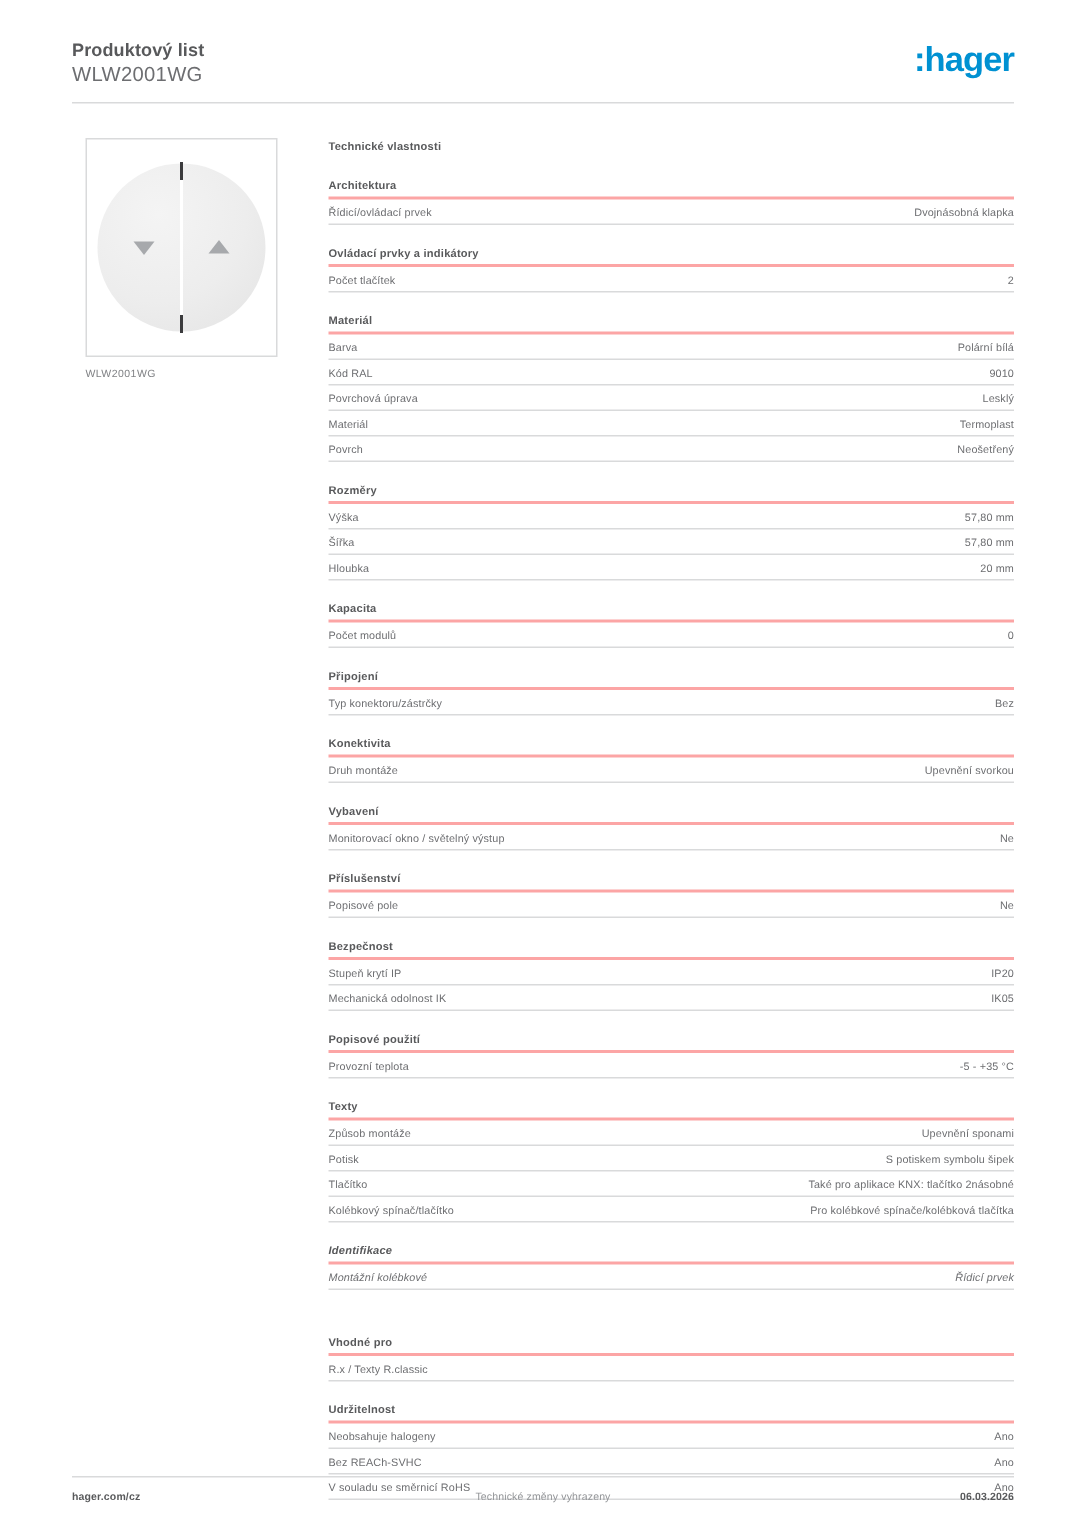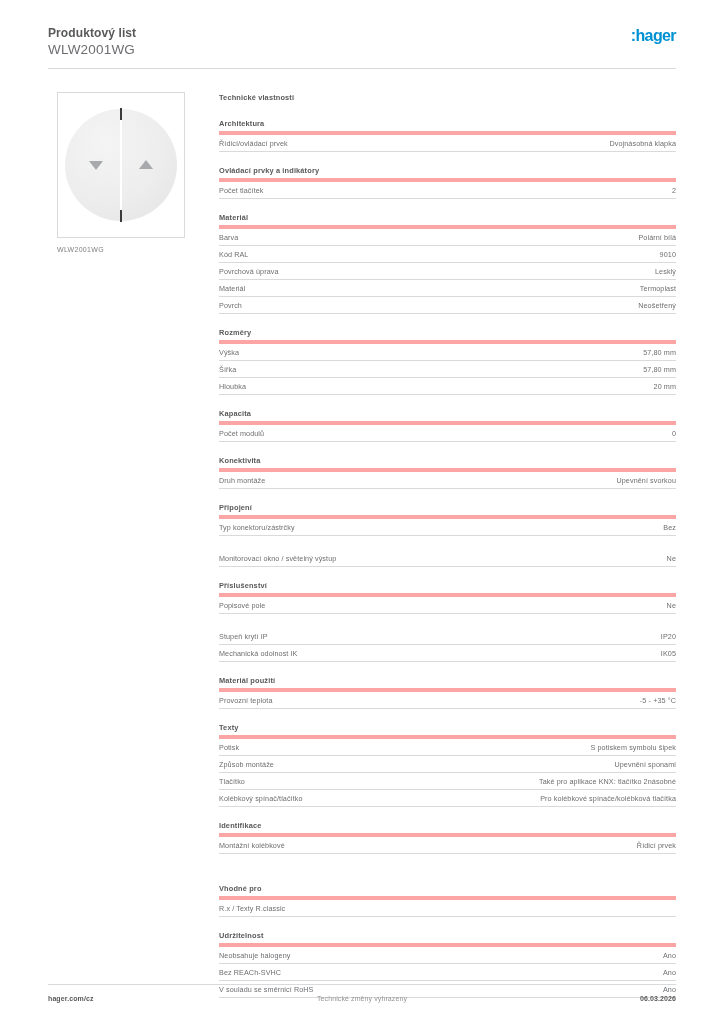--- a/index.html
+++ b/index.html
@@ -46,21 +46,21 @@
   }
   .doc-subtitle {
     font-size: 13.5px;
     font-weight: normal;
     color: #6d6e71;
     letter-spacing: 0.2px;
     display: block;
     margin-top: 2px;
   }
   .brand-logo {
-    font-size: 16px;
+    font-size: 23px;
     font-weight: bold;
     color: #0091d2;
     letter-spacing: -0.6px;
     line-height: 1;
     margin-top: 2px;
     white-space: nowrap;
   }
   .header-rule {
     position: absolute;
     left: 48px;
@@ -152,28 +152,29 @@
     font-weight: bold;
     color: #58595b;
     letter-spacing: 0.15px;
     margin-bottom: 17px;
   }
   .group {
     margin-bottom: 14px;
   }
   .group.extra-gap {
     margin-bottom: 30px;
+    font-style: italic;
   }
   .group-title {
     font-size: 7.4px;
     font-weight: bold;
     color: #58595b;
     letter-spacing: 0.15px;
     padding-bottom: 3px;
-    border-bottom: 4px solid #fca5a5;
+    border-bottom: 2px solid #fca5a5;
   }
   .row {
     display: flex;
     justify-content: space-between;
     align-items: flex-start;
     gap: 12px;
     font-size: 7.2px;
     color: #6d6e71;
     letter-spacing: 0.1px;
     padding: 4px 0 3px 0;
@@ -306,72 +307,74 @@
           </div>
         </div>
         <div class="group">
           <div class="group-title">Kapacita</div>
           <div class="row">
             <span class="label">Počet modulů</span>
             <span class="value">0</span>
           </div>
         </div>
         <div class="group">
+          <div class="group-title">Připojení</div>
+          <div class="row">
+            <span class="label">Typ konektoru/zástrčky</span>
+            <span class="value">Bez</span>
+          </div>
+        </div>
+        <div class="group">
           <div class="group-title">Konektivita</div>
           <div class="row">
             <span class="label">Druh montáže</span>
             <span class="value">Upevnění svorkou</span>
           </div>
         </div>
         <div class="group">
-          <div class="group-title">Připojení</div>
-          <div class="row">
-            <span class="label">Typ konektoru/zástrčky</span>
-            <span class="value">Bez</span>
-          </div>
-        </div>
-        <div class="group">
+          <div class="group-title">Vybavení</div>
           <div class="row">
             <span class="label">Monitorovací okno / světelný výstup</span>
             <span class="value">Ne</span>
           </div>
         </div>
         <div class="group">
           <div class="group-title">Příslušenství</div>
           <div class="row">
             <span class="label">Popisové pole</span>
             <span class="value">Ne</span>
           </div>
         </div>
         <div class="group">
+          <div class="group-title">Bezpečnost</div>
           <div class="row">
             <span class="label">Stupeň krytí IP</span>
             <span class="value">IP20</span>
           </div>
           <div class="row">
             <span class="label">Mechanická odolnost IK</span>
             <span class="value">IK05</span>
           </div>
         </div>
         <div class="group">
-          <div class="group-title">Materiál použití</div>
+          <div class="group-title">Popisové použití</div>
           <div class="row">
             <span class="label">Provozní teplota</span>
             <span class="value">-5 - +35 °C</span>
           </div>
         </div>
         <div class="group">
           <div class="group-title">Texty</div>
           <div class="row">
+            <span class="label">Způsob montáže</span>
+            <span class="value">Upevnění sponami</span>
+          </div>
+          <div class="row">
             <span class="label">Potisk</span>
             <span class="value">S potiskem symbolu šipek</span>
-          </div>
-          <div class="row">
-            <span class="label">Způsob montáže</span>
-            <span class="value">Upevnění sponami</span>
           </div>
           <div class="row">
             <span class="label">Tlačítko</span>
             <span class="value">Také pro aplikace KNX: tlačítko 2násobné</span>
           </div>
           <div class="row">
             <span class="label">Kolébkový spínač/tlačítko</span>
             <span class="value">Pro kolébkové spínače/kolébková tlačítka</span>
           </div>
         </div>

